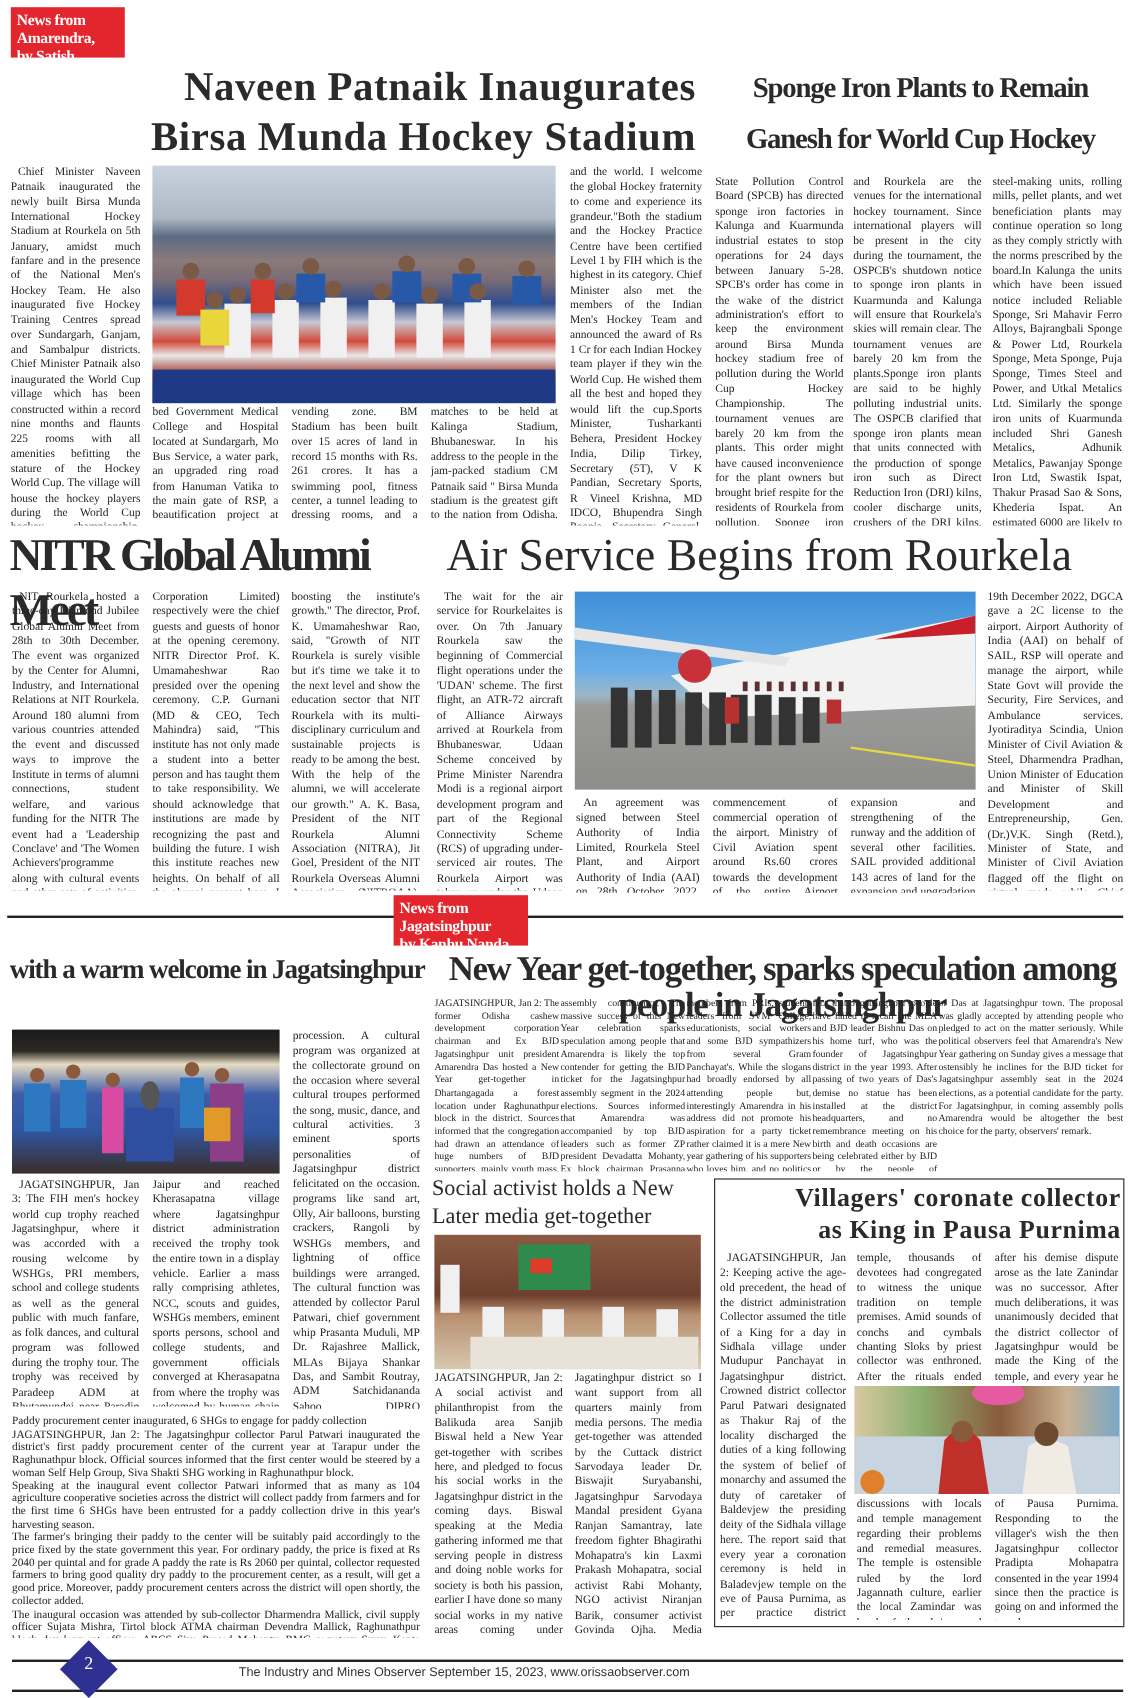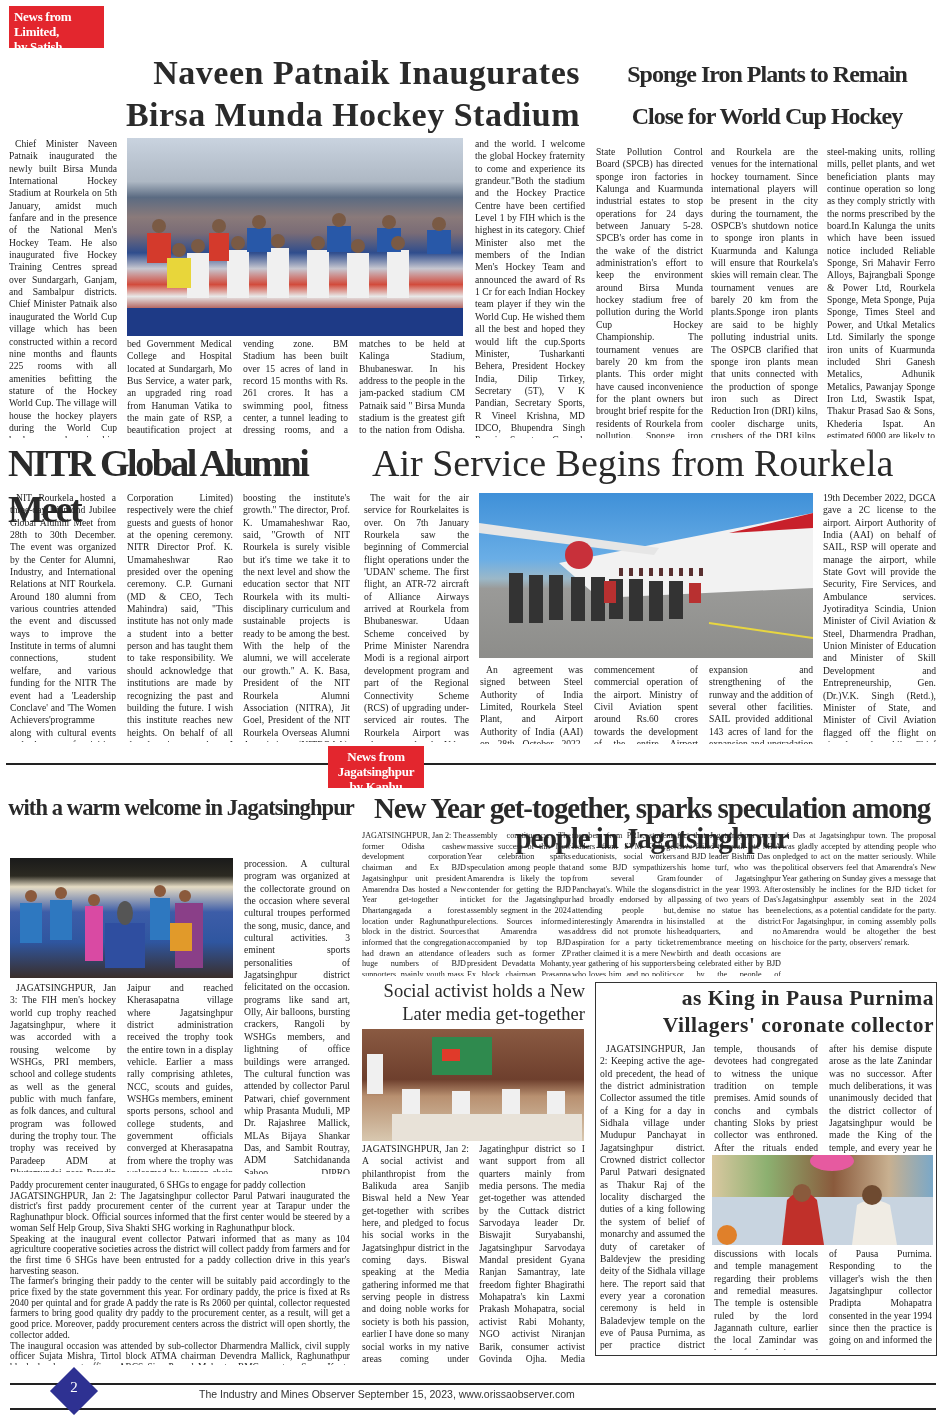--- a/index.html
+++ b/index.html
@@ -3,36 +3,36 @@
 <meta charset="utf-8">
 <style>
 *{box-sizing:border-box;margin:0;padding:0}
 html,body{width:945px;height:1415px;background:#fff;overflow:hidden}
 body{position:relative;font-family:"Liberation Serif","DejaVu Serif",serif;color:#222}
 .abs{position:absolute}
 .tag{position:absolute;background:#e3262e;color:#fff;font-family:"Liberation Serif",serif;font-weight:bold;font-size:13px;line-height:15px;padding:3px 5px;letter-spacing:-0.3px}
 .tag span{display:block}
 .h-slab{font-family:Liberation Serif, serif;font-weight:bold;color:#2a2a2a;text-align:right;letter-spacing:0.5px}
 .h-cond{font-family:"Liberation Serif",serif;font-weight:bold;color:#2a2a2a;text-align:center;transform-origin:left top}
-.h-light{font-family:"Liberation Serif",serif;color:#2a2a2a;text-align:right}
+.h-light{font-family:"Liberation Serif",serif;color:#2a2a2a;text-align:left}
 .col{position:absolute;font-size:9.6px;line-height:12.35px;text-align:justify;color:#222;overflow:hidden}
 .col p{margin:0}
 .col p.ind{text-indent:6px}
 .photo{position:absolute;overflow:hidden}
 .rule{position:absolute;background:#222}
 .box{position:absolute;border:1.5px solid #333}
 .footer-text{position:absolute;font-family:"Liberation Sans","DejaVu Sans",sans-serif;font-size:10.5px;color:#333}
 .diamond{position:absolute;width:34px;height:34px;background:#2e3192;transform:rotate(45deg)}
 .pgnum{position:absolute;color:#fff;font-size:15px;font-family:"Liberation Serif",serif;width:20px;text-align:center}
 </style>
 </head>
 <body>
 
 <div class="tag" style="left:9px;top:6px;width:95px;height:42px">
-  <span>News from Limited,</span>
+  <span>News from Amarendra,</span>
   <span>by Satish ssharma</span>
 </div>
 
 <div class="abs h-slab" style="left:10px;top:52px;width:570px;font-size:34px;line-height:42px">
   <div>Naveen Patnaik Inaugurates</div>
   <div>Birsa Munda Hockey Stadium</div>
 </div>
 
 <div class="col" style="left:9px;top:138px;width:108px;height:300px">
   <p class="ind">Chief Minister Naveen Patnaik inaugurated the newly built Birsa Munda International Hockey Stadium at Rourkela on 5th January, amidst much fanfare and in the presence of the National Men's Hockey Team. He also inaugurated five Hockey Training Centres spread over Sundargarh, Ganjam, and Sambalpur districts. Chief Minister Patnaik also inaugurated the World Cup village which has been constructed within a record nine months and flaunts 225 rooms with all amenities befitting the stature of the Hockey World Cup. The village will house the hockey players during the World Cup hockey championship. Along with hockey-related infrastructure CM also inaugurated many other projects which included 500</p>
@@ -88,21 +88,21 @@
 </div>
 <div class="col" style="left:359px;top:338px;width:106px;height:100px">
   <p>matches to be held at Kalinga Stadium, Bhubaneswar. In his address to the people in the jam-packed stadium CM Patnaik said " Birsa Munda stadium is the greatest gift to the nation from Odisha. This stadium will inspire many budding players in the country</p>
 </div>
 <div class="col" style="left:475px;top:138px;width:110px;height:300px">
   <p>and the world. I welcome the global Hockey fraternity to come and experience its grandeur."Both the stadium and the Hockey Practice Centre have been certified Level 1 by FIH which is the highest in its category. Chief Minister also met the members of the Indian Men's Hockey Team and announced the award of Rs 1 Cr for each Indian Hockey team player if they win the World Cup. He wished them all the best and hoped they would lift the cup.Sports Minister, Tusharkanti Behera, President Hockey India, Dilip Tirkey, Secretary (5T), V K Pandian, Secretary Sports, R Vineel Krishna, MD IDCO, Bhupendra Singh Poonia, Secretary General, Hockey India Bholanath Singh and officials of the Odisha Government and Hockey India were present at the inauguration.</p>
 </div>
 
 <div class="abs h-cond" style="left:592px;top:53px;width:350px;font-size:24px;line-height:42px;letter-spacing:-1px">
   <div>Sponge Iron Plants to Remain</div>
-  <div>Close for World Cup Hockey</div>
+  <div>Ganesh for World Cup Hockey</div>
 </div>
 <div class="col" style="left:596px;top:146px;width:107px;height:292px">
   <p>State Pollution Control Board (SPCB) has directed sponge iron factories in Kalunga and Kuarmunda industrial estates to stop operations for 24 days between January 5-28. SPCB's order has come in the wake of the district administration's effort to keep the environment around Birsa Munda hockey stadium free of pollution during the World Cup Hockey Championship. The tournament venues are barely 20 km from the plants. This order might have caused inconvenience for the plant owners but brought brief respite for the residents of Rourkela from pollution. Sponge iron plants will remain closed for 24 days between January 5 and January 28, as Bhubaneswar</p>
 </div>
 <div class="col" style="left:711px;top:146px;width:107px;height:292px">
   <p>and Rourkela are the venues for the international hockey tournament. Since international players will be present in the city during the tournament, the OSPCB's shutdown notice to sponge iron plants in Kuarmunda and Kalunga will ensure that Rourkela's skies will remain clear. The tournament venues are barely 20 km from the plants.Sponge iron plants are said to be highly polluting industrial units. The OSPCB clarified that sponge iron plants mean that units connected with the production of sponge iron such as Direct Reduction Iron (DRI) kilns, cooler discharge units, crushers of the DRI kilns, and product separation units would remain shut down. Other units such as power plants,</p>
 </div>
 <div class="col" style="left:827px;top:146px;width:108px;height:292px">
   <p>steel-making units, rolling mills, pellet plants, and wet beneficiation plants may continue operation so long as they comply strictly with the norms prescribed by the board.In Kalunga the units which have been issued notice included Reliable Sponge, Sri Mahavir Ferro Alloys, Bajrangbali Sponge &amp; Power Ltd, Rourkela Sponge, Meta Sponge, Puja Sponge, Times Steel and Power, and Utkal Metalics Ltd. Similarly the sponge iron units of Kuarmunda included Shri Ganesh Metalics, Adhunik Metalics, Pawanjay Sponge Iron Ltd, Swastik Ispat, Thakur Prasad Sao &amp; Sons, Khederia Ispat. An estimated 6000 are likely to be affected due to the month-long closure of the sponge iron plants.</p>
 </div>
@@ -169,21 +169,21 @@
   <p>commencement of commercial operation of the airport. Ministry of Civil Aviation spent around Rs.60 crores towards the development of the entire Airport including the</p>
 </div>
 <div class="col" style="left:709px;top:664px;width:104px;height:80px">
   <p>expansion and strengthening of the runway and the addition of several other facilities. SAIL provided additional 143 acres of land for the expansion and upgradation of the airport. On</p>
 </div>
 <div class="col" style="left:823px;top:492px;width:113px;height:250px">
   <p>19th December 2022, DGCA gave a 2C license to the airport. Airport Authority of India (AAI) on behalf of SAIL, RSP will operate and manage the airport, while State Govt will provide the Security, Fire Services, and Ambulance services. Jyotiraditya Scindia, Union Minister of Civil Aviation &amp; Steel, Dharmendra Pradhan, Union Minister of Education and Minister of Skill Development and Entrepreneurship, Gen.(Dr.)V.K. Singh (Retd.), Minister of State, and Minister of Civil Aviation flagged off the flight on virtual mode while Chief Minister Naveen Patnaik, physically flagged off the flight at Bhubaneswar.</p>
 </div>
 
 <div class="rule" style="left:6px;top:763px;width:930px;height:1.5px"></div>
-<div class="tag" style="left:328px;top:746px;width:96px;height:42px;text-align:center">
+<div class="tag" style="left:328px;top:746px;width:112px;height:42px;">
   <span>News from Jagatsinghpur</span>
   <span>by Kanhu Nanda</span>
 </div>
 
 <div class="abs h-cond" style="left:6px;top:791px;width:350px;font-size:22.5px;line-height:33px;letter-spacing:-0.9px">
   <div>with a warm welcome in Jagatsinghpur</div>
 </div>
 <div class="photo" style="left:10px;top:858px;width:223px;height:120px;background:linear-gradient(180deg,#1a1a1a 0%,#2c2a22 15%,#e6dcc4 24%,#3d5da8 45%,#2f56a0 70%,#3a2e2a 100%)">
   <svg width="223" height="120">
     <rect x="95" y="65" width="40" height="45" fill="#2f4ea0"></rect>
@@ -264,22 +264,22 @@
 </div>
 <div class="col" style="left:362px;top:1143px;width:107px;height:222px">
   <p>JAGATSINGHPUR, Jan 2: A social activist and philanthropist from the Balikuda area Sanjib Biswal held a New Year get-together with scribes here, and pledged to focus his social works in the Jagatsinghpur district in the coming days. Biswal speaking at the Media gathering informed me that serving people in distress and doing noble works for society is both his passion, earlier I have done so many social works in my native areas coming under Balikuda and Erasama blocks, and now I want to concentrate my work to intensify across</p>
 </div>
 <div class="col" style="left:479px;top:1143px;width:106px;height:222px">
   <p>Jagatinghpur district so I want support from all quarters mainly from media persons. The media get-together was attended by the Cuttack district Sarvodaya leader Dr. Biswajit Suryabanshi, Jagatsinghpur Sarvodaya Mandal president Gyana Ranjan Samantray, late freedom fighter Bhagirathi Mohapatra's kin Laxmi Prakash Mohapatra, social activist Rabi Mohanty, NGO activist Niranjan Barik, consumer activist Govinda Ojha. Media persons from print, electronics, and web portals working in district headquarters participated.</p>
 </div>
 
 <div class="box" style="left:595px;top:982px;width:342px;height:374px"></div>
 <div class="abs h-slab" style="left:598px;top:985px;width:336px;font-size:21.5px;line-height:27px">
+  <div>Villagers' coronate collector</div>
   <div>as King in Pausa Purnima</div>
-  <div>Villagers' coronate collector</div>
 </div>
 <div class="col" style="left:600px;top:1043px;width:105px;height:310px">
   <p class="ind">JAGATSINGHPUR, Jan 2: Keeping active the age-old precedent, the head of the district administration Collector assumed the title of a King for a day in Sidhala village under Mudupur Panchayat in Jagatsinghpur district. Crowned district collector Parul Patwari designated as Thakur Raj of the locality discharged the duties of a king following the system of belief of monarchy and assumed the duty of caretaker of Baldevjew the presiding deity of the Sidhala village here. The report said that every year a coronation ceremony is held in Baladevjew temple on the eve of Pausa Purnima, as per practice district collector is coroneted as king and assumes the title of a king and sits on a throne. Before the coronation the collector was taken in a procession to the Baldevjew</p>
 </div>
 <div class="col" style="left:714px;top:1043px;width:104px;height:110px">
   <p>temple, thousands of devotees had congregated to witness the unique tradition on temple premises. Amid sounds of conchs and cymbals chanting Sloks by priest collector was enthroned. After the rituals ended collector worshiped the Chaturdha Murti inside the temple and held</p>
 </div>
 <div class="col" style="left:829px;top:1043px;width:103px;height:110px">
   <p>after his demise dispute arose as the late Zanindar was no successor. After much deliberations, it was unanimously decided that the district collector of Jagatsinghpur would be made the King of the temple, and every year he will be coroneted as King on the eve</p>
 </div>

